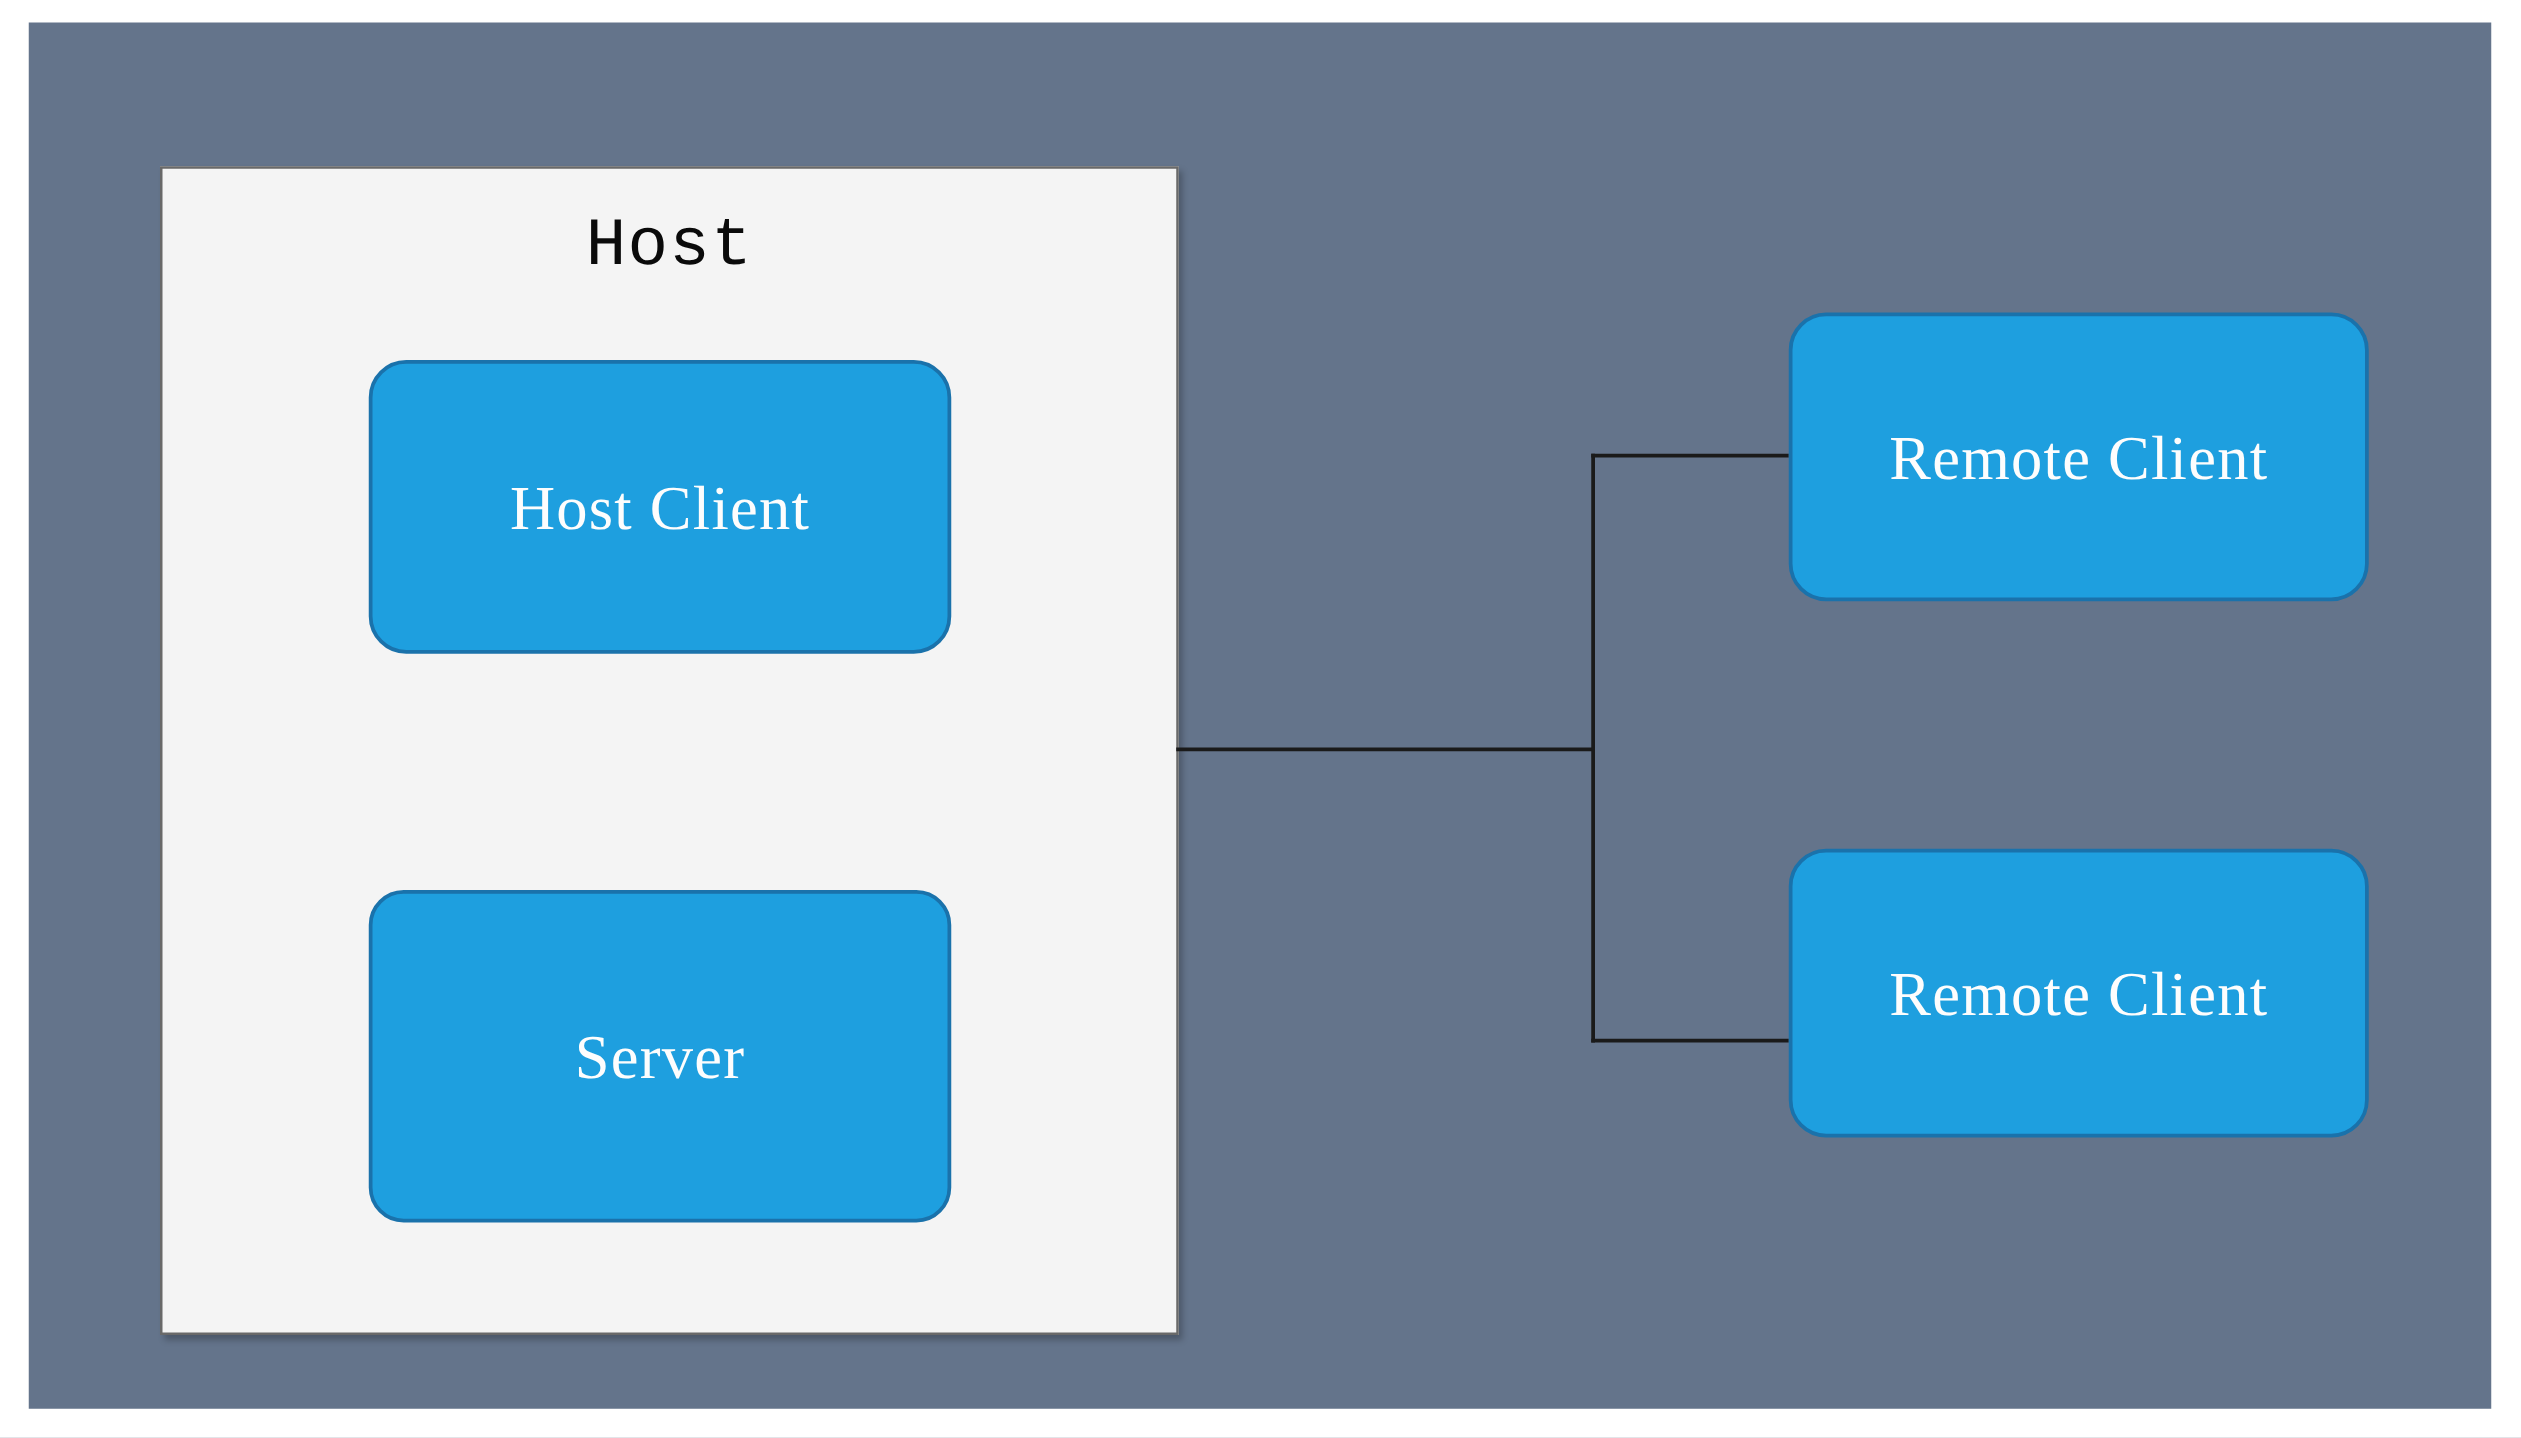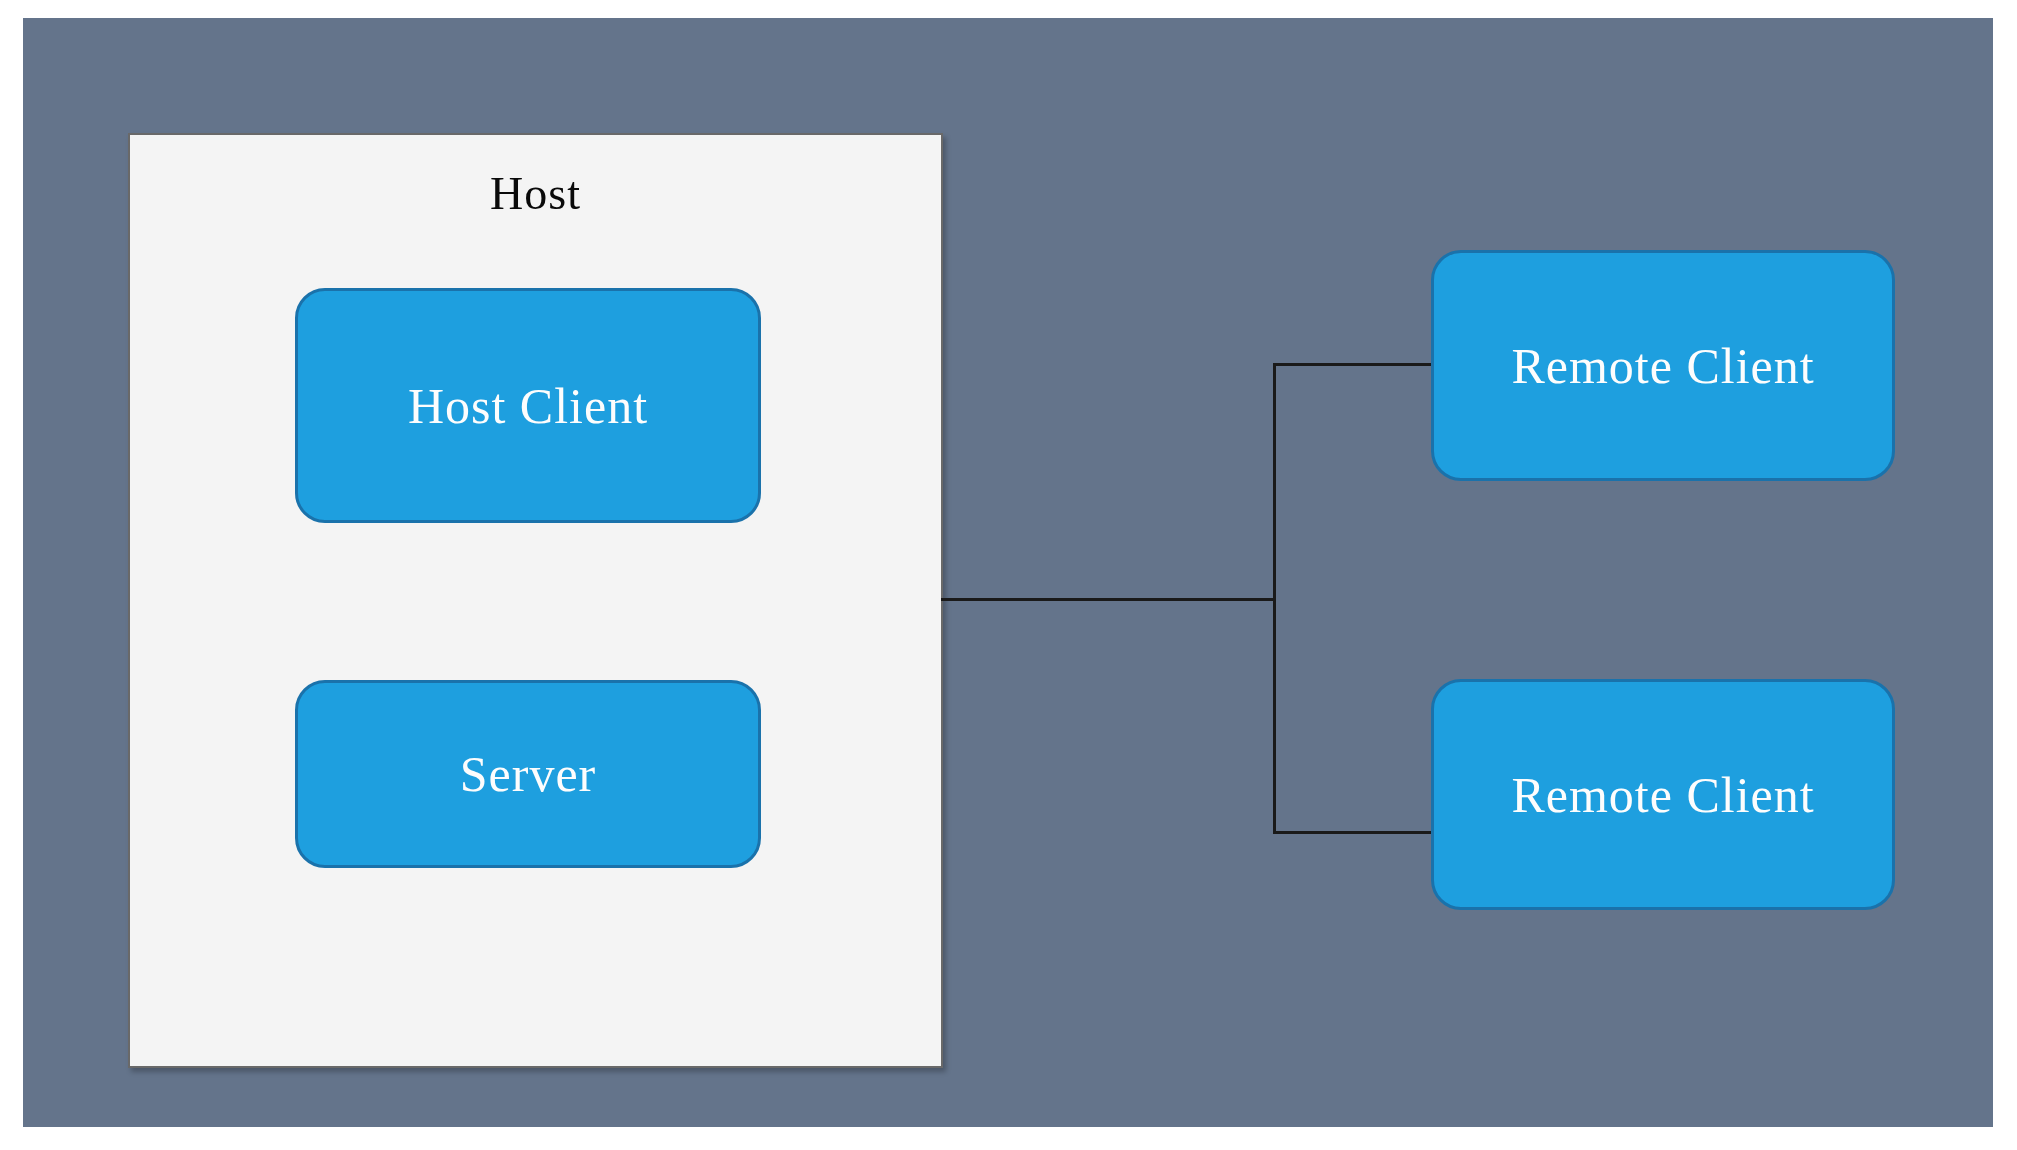--- a/index.html
+++ b/index.html
@@ -31,37 +31,38 @@
     left:105px;top:115px;width:815px;height:935px;
     background:var(--host-fill);
     border:2px solid var(--host-border);
     box-sizing:border-box;
     box-shadow:3px 4px 5px rgba(0,0,0,0.25);
   }
   .host-title{
     position:absolute;
     left:0;top:32px;width:100%;
     text-align:center;
-    font-size:46px;
+    font-size:54px;
     color:var(--host-title);
     letter-spacing:1px;
+    font-family:Liberation Mono, monospace;
   }
   .node{
     position:absolute;
     background:var(--node-fill);
     border:3px solid var(--node-border);
     border-radius:30px;
     box-sizing:border-box;
     display:flex;align-items:center;justify-content:center;
     color:var(--node-text);
     font-size:50px;
     letter-spacing:1px;
   }
   .node-local  {left:272px; top:270px; width:466px; height:235px;}
-  .node-server {left:272px; top:662px; width:466px; height:188px;}
+  .node-server {left:272px; top:694px; width:466px; height:266px;border-radius:28px;}
   .node-remote1{left:1408px;top:232px; width:464px; height:231px;}
   .node-remote2{left:1408px;top:661px; width:464px; height:231px;}
   .wire{position:absolute;background:var(--line);}
   .wire-main        {left:918px; top:580px; width:334px; height:3px;}
   .wire-trunk       {left:1250px;top:345px; width:3px;  height:471px;}
   .wire-branch-top  {left:1250px;top:345px; width:158px;height:3px;}
   .wire-branch-bot  {left:1250px;top:813px; width:158px;height:3px;}
 </style>
 </head>
 <body>

